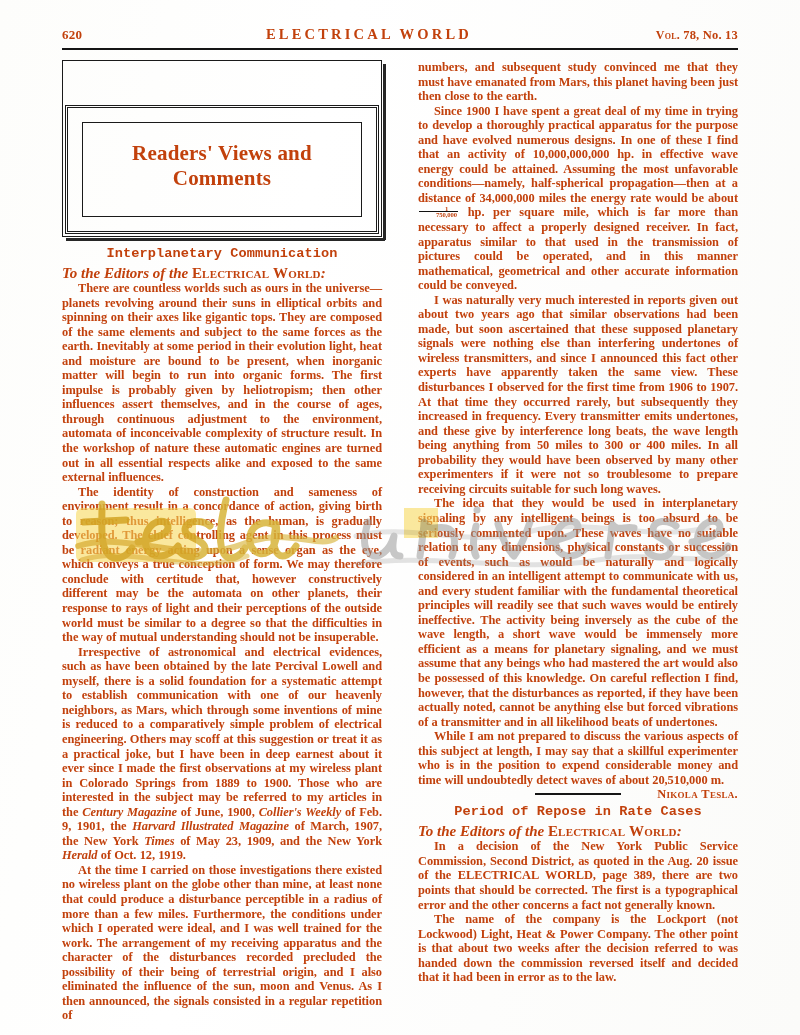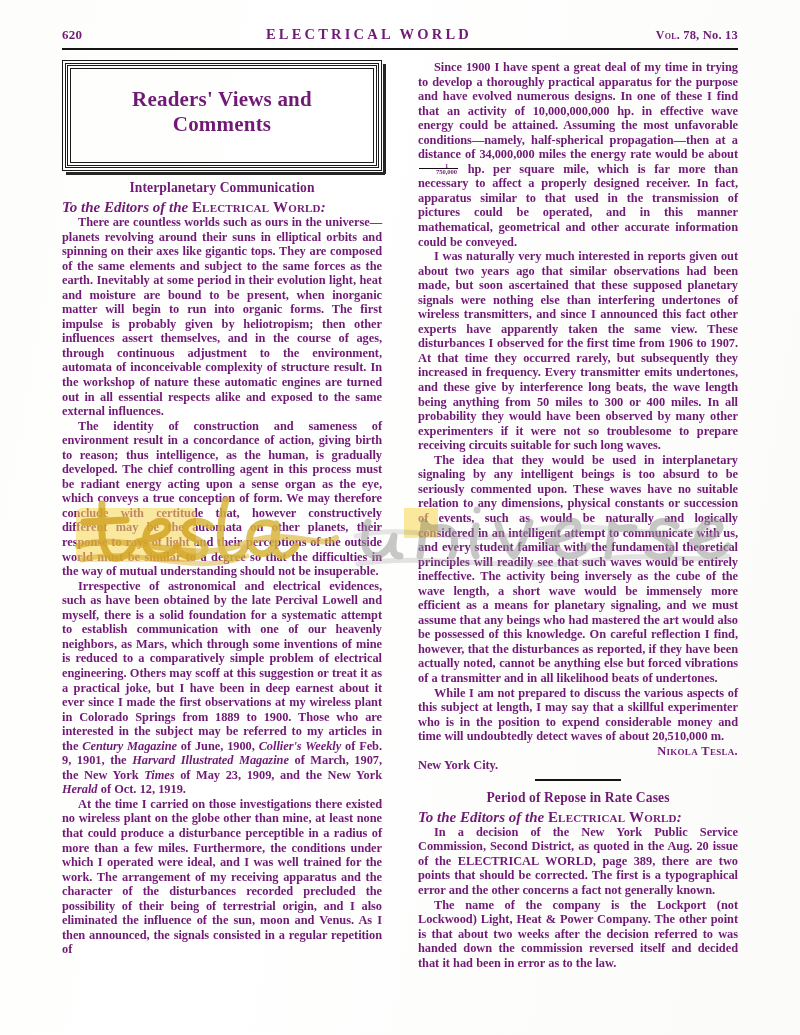--- a/index.html
+++ b/index.html
@@ -9,21 +9,21 @@
     background: #7d7d7d;
   }
   .page {
     position: relative;
     width: 800px;
     height: 1035px;
     margin: 0 auto;
     background: #ffffff;
     overflow: hidden;
     font-family: "Liberation Serif", "DejaVu Serif", serif;
-    color: #701a75;
+    color: #c2410c;
   }
   
   .page::before {
     content: "";
     position: absolute;
     inset: 0;
     background: linear-gradient(100deg, #fdfdfb 0%, #ffffff 35%, #fbfbf9 100%);
     pointer-events: none;
     z-index: 0;
   }
@@ -101,21 +101,22 @@
   .col-right p.body.first { text-indent: 0; }
 
   
   .mast {
     border: 1px solid #1a1a1a;
     padding: 2px;
     margin-bottom: 5px;
   }
   .mast-mid {
     border: 3px double #1a1a1a;
-    padding: 2px;
+    padding: 14px;
+    margin-top: 42px;
   }
   .mast-inner {
     border: 1px solid #1a1a1a;
     padding: 16px 16px 13px 16px;
     text-align: center;
   }
   .mast-title {
     font-family: "Liberation Serif", serif;
     font-weight: 700;
     font-size: 21px;
@@ -144,21 +145,21 @@
   .mast-shadow-wrap::before {
     content: "";
     position: absolute;
     top: 4px; bottom: -3px; right: -4px;
     width: 3px;
     background: #262626;
   }
 
   
   h2.arthead {
-    font-family: Liberation Serif, serif;
+    font-family: Liberation Mono, monospace;
     font-weight: 700;
     font-size: 13.6px;
     line-height: 16px;
     text-align: center;
     margin: 9px 0 2px 0;
     letter-spacing: 0.1px;
   }
   .tothe {
     font-size: 15px;
     line-height: 15px;
@@ -240,35 +241,35 @@
       <p class="body">There are countless worlds such as ours in the universe—planets revolving around their suns in elliptical orbits and spinning on their axes like gigantic tops. They are composed of the same elements and subject to the same forces as the earth. Inevitably at some period in their evolution light, heat and moisture are bound to be present, when inorganic matter will begin to run into organic forms. The first impulse is probably given by heliotropism; then other influences assert themselves, and in the course of ages, through continuous adjustment to the environment, automata of inconceivable complexity of structure result. In the workshop of nature these automatic engines are turned out in all essential respects alike and exposed to the same external influences.</p>
       <p class="body">The identity of construction and sameness of environment result in a concordance of action, giving birth to reason; thus intelligence, as the human, is gradually developed. The chief controlling agent in this process must be radiant energy acting upon a sense organ as the eye, which conveys a true conception of form. We may therefore conclude with certitude that, however constructively different may be the automata on other planets, their response to rays of light and their perceptions of the outside world must be similar to a degree so that the difficulties in the way of mutual understanding should not be insuperable.</p>
       <p class="body"><span>Irrespective of astronomical and electrical evidences, such as have been obtained by the late Percival Lowell and myself, there is a solid foundation for a systematic attempt to establish communication with one of our heavenly neighbors, as Mars, which through some inventions of mine is reduced to a comparatively simple problem of electrical engineering. Others may scoff at this suggestion or treat it as a practical joke, but I have been in deep earnest about it ever since I made the first observations at my wireless plant in Colorado Springs from 1889 to 1900. Those who are interested in the subject may be referred to my articles in the</span>
         <i class="ital">Century Magazine</i><span> of June, 1900, </span><i class="ital">Collier's Weekly</i><span> of Feb. 9, 1901, the </span><i class="ital">Harvard Illustrated Magazine</i><span> of March, 1907, the New York </span><i class="ital">Times</i><span> of May 23, 1909, and the New York </span><i class="ital">Herald</i><span> of Oct. 12, 1919.</span>
       </p>
       <p class="body">At the time I carried on those investigations there existed no wireless plant on the globe other than mine, at least none that could produce a disturbance perceptible in a radius of more than a few miles. Furthermore, the conditions under which I operated were ideal, and I was well trained for the work. The arrangement of my receiving apparatus and the character of the disturbances recorded precluded the possibility of their being of terrestrial origin, and I also eliminated the influence of the sun, moon and Venus. As I then announced, the signals consisted in a regular repetition of</p>
     </div>
 
     <div class="col col-right">
 
+      <p class="body first">numbers, and subsequent study convinced me that they must have emanated from Mars, this planet having been just then close to the earth.</p>
 
       <p class="body"><span>Since 1900 I have spent a great deal of my time in trying to develop a thoroughly practical apparatus for the purpose and have evolved numerous designs. In one of these I find that an activity of 10,000,000,000 hp. in effective wave energy could be attained. Assuming the most unfavorable conditions—namely, half-spherical propagation—then at a distance of 34,000,000 miles the energy rate would be about</span>
         <span class="frac" style="display:inline-block;vertical-align:-0.15em;line-height:0.8;text-align:center;font-size:6.6px;font-weight:700;margin:0 1px;">
           <span style="display:block;border-bottom:1px solid #111;padding:0 1px;">1</span>
           <span style="display:block;padding:0 1px;">750,000</span>
         </span>
         <span>hp. per square mile, which is far more than necessary to affect a properly designed receiver. In fact, apparatus similar to that used in the transmission of pictures could be operated, and in this manner mathematical, geometrical and other accurate information could be conveyed.</span>
       </p>
 
       <p class="body">I was naturally very much interested in reports given out about two years ago that similar observations had been made, but soon ascertained that these supposed planetary signals were nothing else than interfering undertones of wireless transmitters, and since I announced this fact other experts have apparently taken the same view. These disturbances I observed for the first time from 1906 to 1907. At that time they occurred rarely, but subsequently they increased in frequency. Every transmitter emits undertones, and these give by interference long beats, the wave length being anything from 50 miles to 300 or 400 miles. In all probability they would have been observed by many other experimenters if it were not so troublesome to prepare receiving circuits suitable for such long waves.</p>
       <p class="body">The idea that they would be used in interplanetary signaling by any intelligent beings is too absurd to be seriously commented upon. These waves have no suitable relation to any dimensions, physical constants or succession of events, such as would be naturally and logically considered in an intelligent attempt to communicate with us, and every student familiar with the fundamental theoretical principles will readily see that such waves would be entirely ineffective. The activity being inversely as the cube of the wave length, a short wave would be immensely more efficient as a means for planetary signaling, and we must assume that any beings who had mastered the art would also be possessed of this knowledge. On careful reflection I find, however, that the disturbances as reported, if they have been actually noted, cannot be anything else but forced vibrations of a transmitter and in all likelihood beats of undertones.</p>
 
       <p class="body"><span>While I am not prepared to discuss the various aspects of this subject at length, I may say that a skillful experimenter who is in the position to expend considerable money and time will undoubtedly detect waves of about 20,510,000 m.</span><span class="signature" style="display:inline;float:right;margin-left:30px;">Nikola Tesla.</span></p>
 
-      <p class="body noind" style="clear:both;">New York City.</p>
 
       <div class="divider"></div>
 
       <h2 class="arthead">Period of Repose in Rate Cases</h2>
 
       <div class="tothe"><span>To the Editors of the </span><span class="sc">Electrical World</span><span>:</span></div>
 
       <p class="body">In a decision of the New York Public Service Commission, Second District, as quoted in the Aug. 20 issue of the ELECTRICAL WORLD, page 389, there are two points that should be corrected. The first is a typographical error and the other concerns a fact not generally known.</p>
       <p class="body">The name of the company is the Lockport (not Lockwood) Light, Heat &amp; Power Company. The other point is that about two weeks after the decision referred to was handed down the commission reversed itself and decided that it had been in error as to the law.</p>
     </div>

